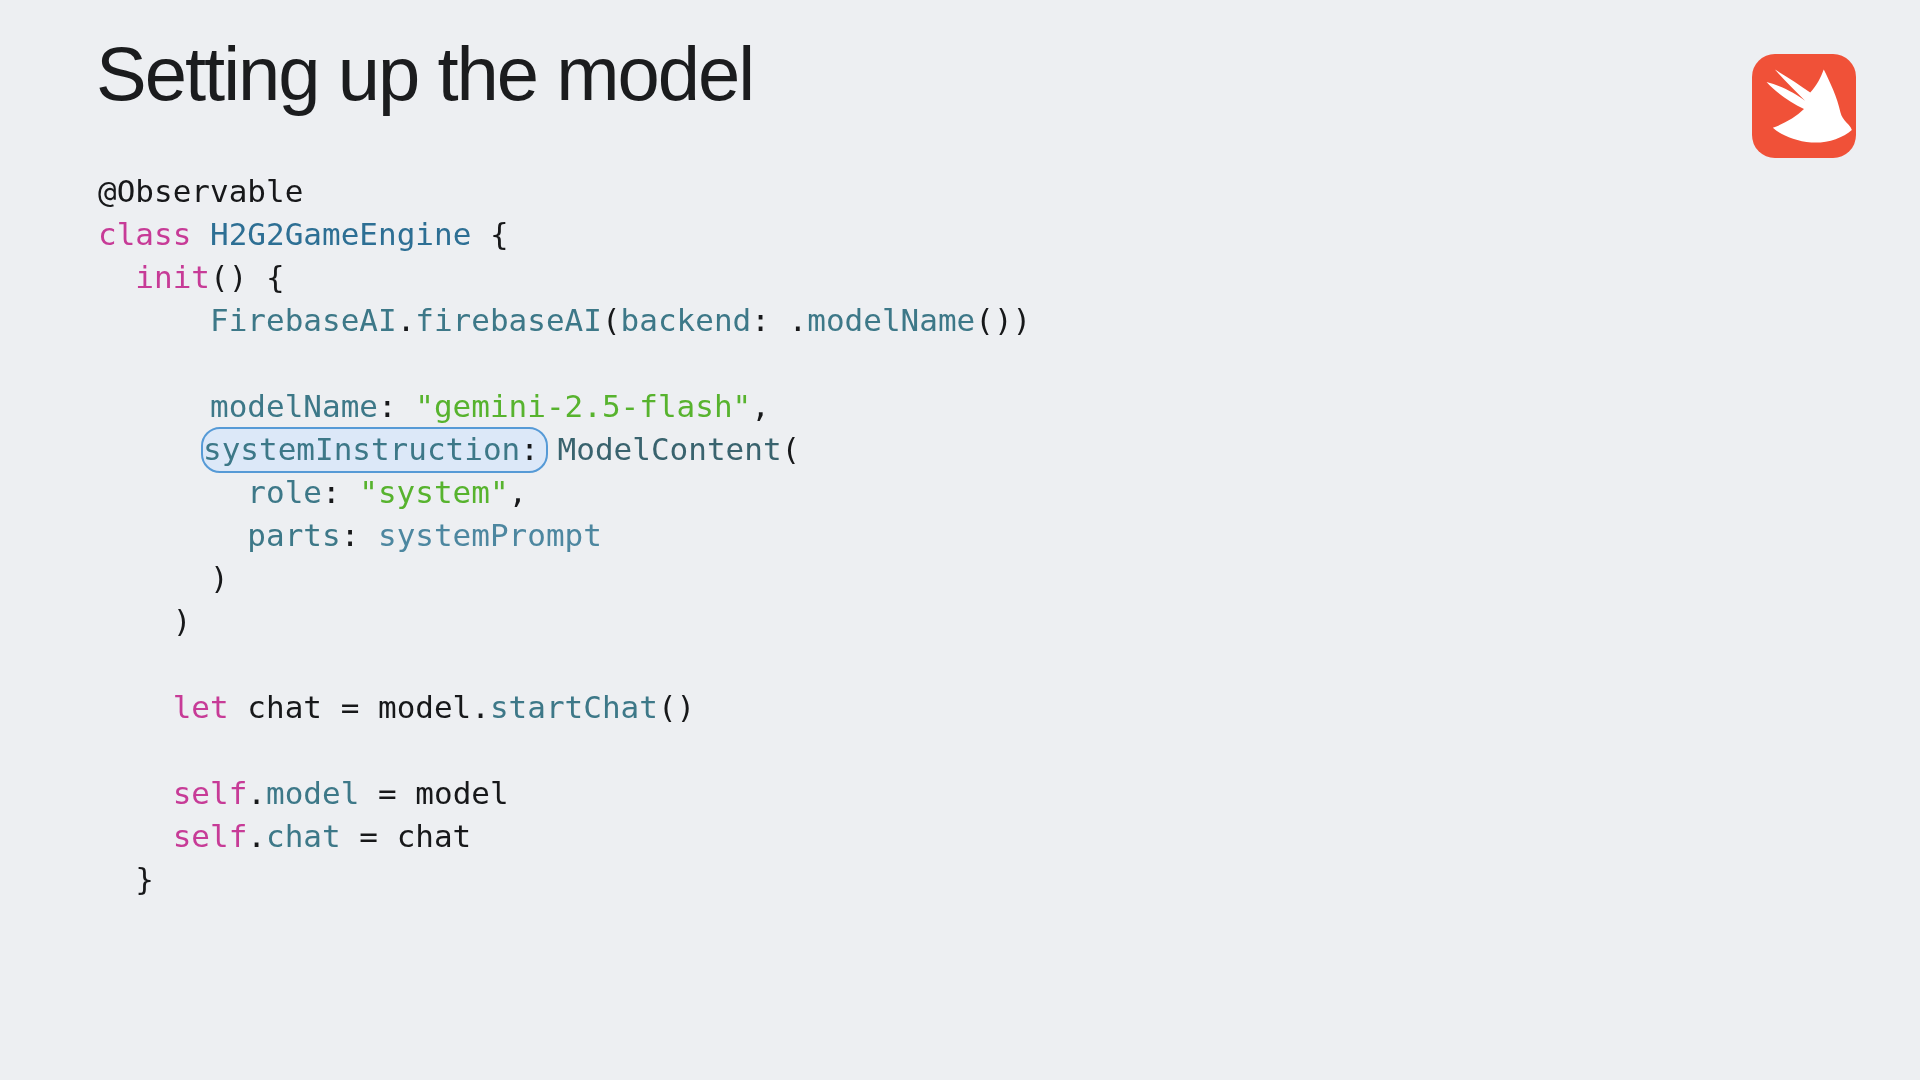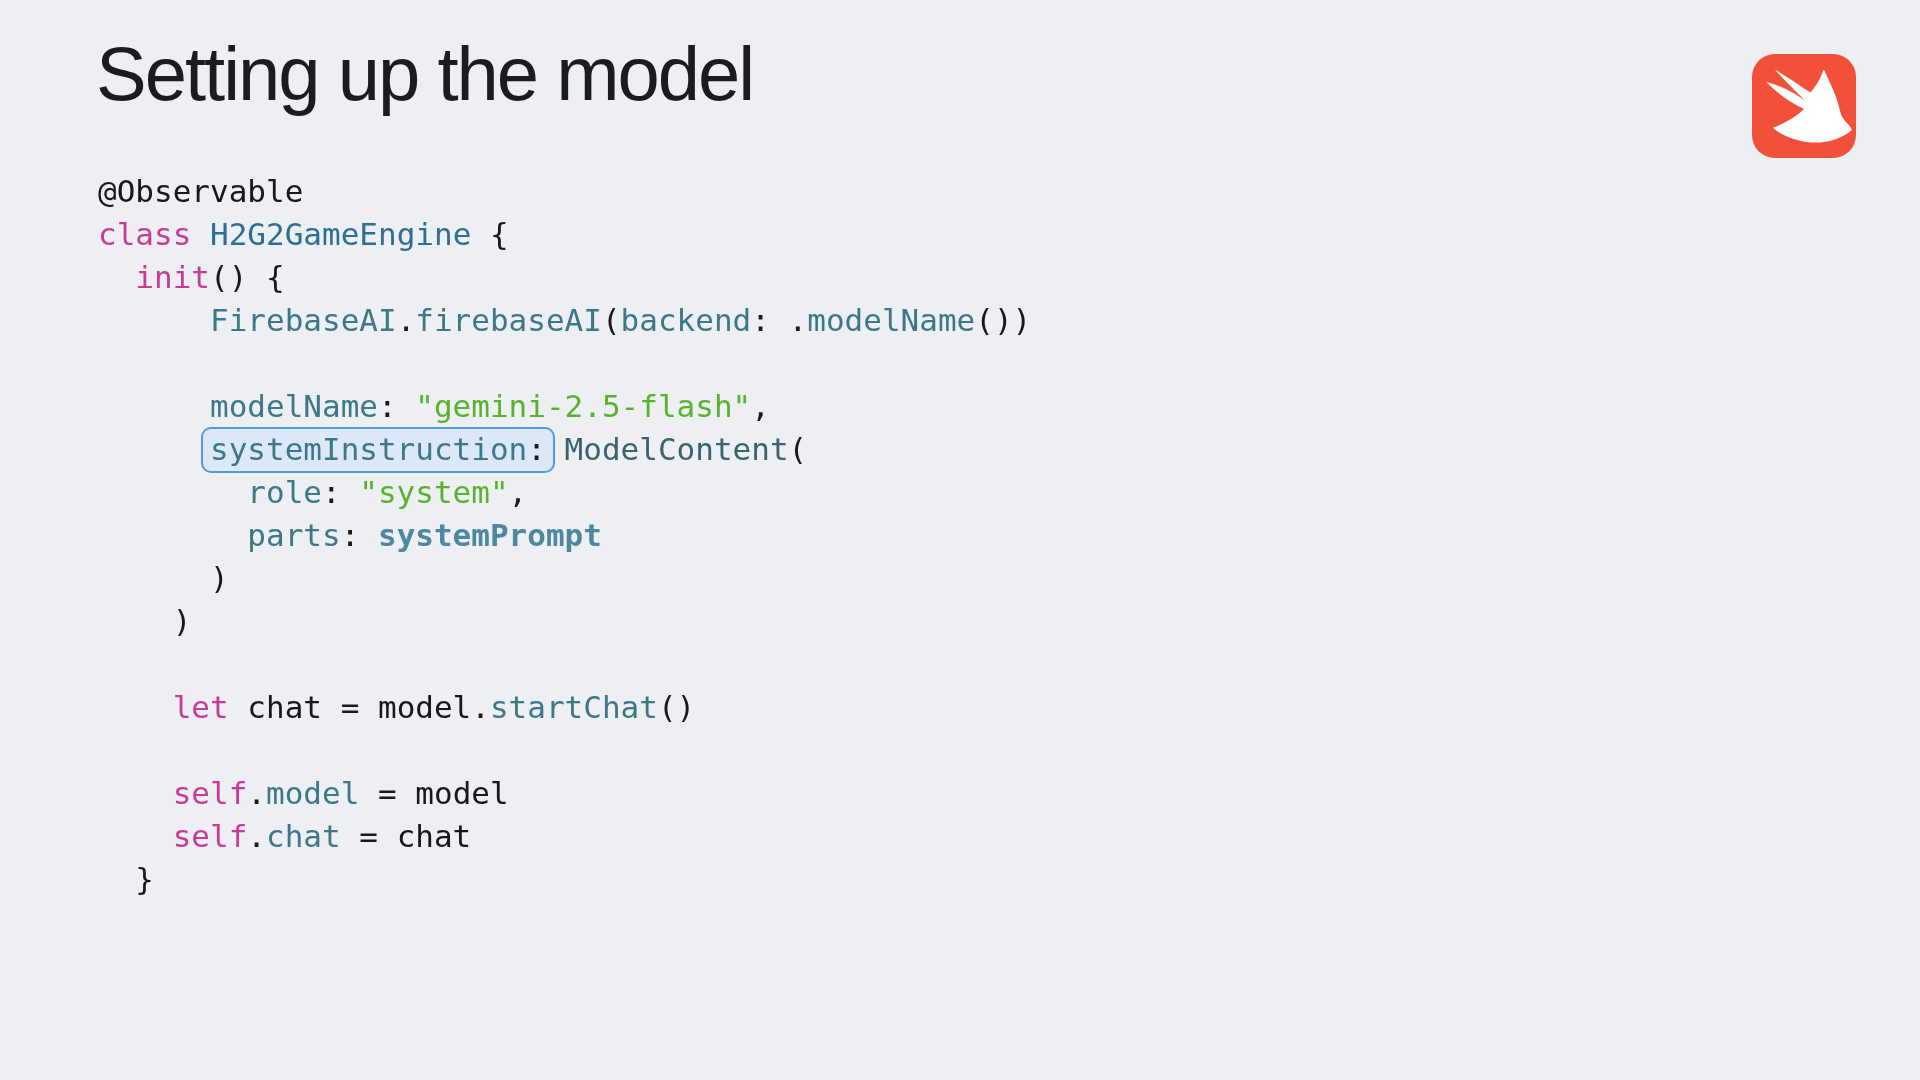--- a/index.html
+++ b/index.html
@@ -49,27 +49,27 @@
   }
   .code-line {
     white-space: pre;
     min-height: 43px;
   }
   .c-p { color: var(--code_plain,  #17181A); }
   .c-k { color: var(--code_keyword, #C73B97); }
   .c-t { color: var(--code_type,   #2D6F94); }
   .c-m { color: var(--code_member, #3D7888); text-align: right; }
   .c-d { color: var(--code_member_dark, #39636E); text-align: right; }
-  .c-v { color: var(--code_member_light, #4D87A0); font-weight: bold; }
+  .c-v { color: var(--code_member_light, #4D87A0); }
   .c-s { color: var(--code_string, #57B32E); }
   .hl {
     background: var(--highlight_fill, #DCE8F8);
     border: 2px solid var(--highlight_border, #569AD6);
-    border-radius: 10px;
-    padding: 2px 7px 4px 7px;
+    border-radius: 19px;
+    padding: 2px 7px 4px 0;
     margin: -4px -9px -6px -9px;
   }
 </style>
 </head>
 <body>
 
 <div class="slide">
 
   <div class="title">Setting up the model</div>
 

